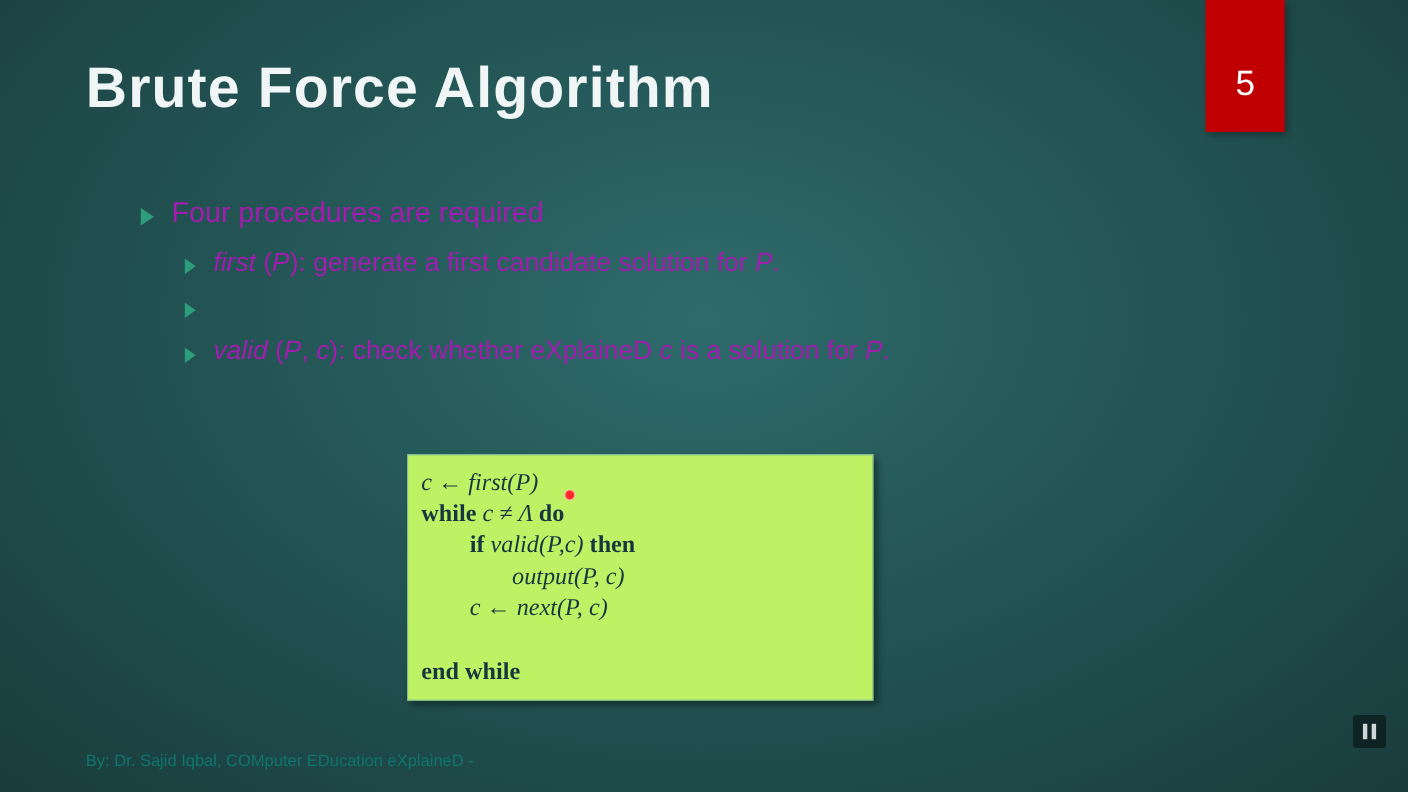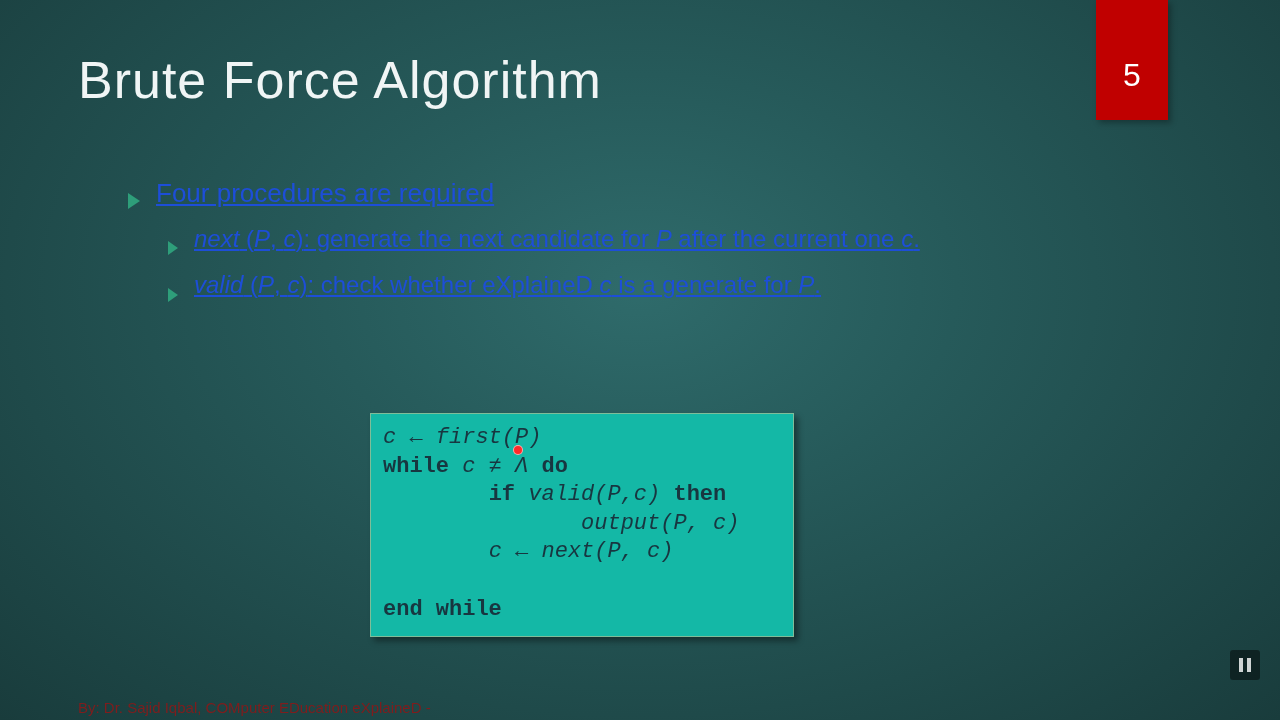--- a/index.html
+++ b/index.html
@@ -36,37 +36,36 @@
     font-weight: 300;
     box-shadow: 3px 3px 6px rgba(0,0,0,0.3);
   }
 
   
   .title {
     position: absolute;
     top: 50px;
     left: 78px;
     font-size: 52px;
-    font-weight: 400;
+    font-weight: 700;
     letter-spacing: 1px;
     color: #f0f5f5;
   }
 
   
   .content {
     position: absolute;
     top: 178px;
     left: 128px;
     right: 80px;
   }
   .bullet-lvl1, .bullet-lvl2 {
     display: flex;
-    align-items: flex-end;
-    color: #1d4ed8;
-    text-decoration: underline;
+    align-items: center;
+    color: #a21caf;
   }
   .bullet-lvl1 { font-size: 26px; margin-bottom: 14px; }
   .bullet-lvl2 { font-size: 24px; margin-bottom: 14px; margin-left: 40px; line-height: 1.35; }
   .tri {
     display: inline-block;
     width: 0;
     height: 0;
     margin-top: 7px;
     margin-right: 16px;
     border-top: 8px solid transparent;
@@ -81,40 +80,40 @@
     border-left: 10px solid #2e9e7a;
   }
   .ital { font-style: italic; }
 
   
   .codebox {
     position: absolute;
     top: 413px;
     left: 370px;
     width: 398px;
-    background: #14b8a6;
+    background: #bef264;
     border: 1px solid #7fbd99;
     color: #183640;
     padding: 10px 12px 12px 12px;
     box-shadow: 4px 4px 6px rgba(0,0,0,0.4);
-    font-family: Liberation Mono, monospace;
+    font-family: Liberation Serif, serif;
     font-size: 22px;
     line-height: 1.3;
     white-space: pre;
   }
   .codebox .kw { font-weight: bold; font-style: normal; }
   .codebox .fn { font-style: italic; }
 
   
   .footer {
     position: absolute;
     left: 78px;
-    bottom: 2px;
+    bottom: 18px;
     font-size: 15px;
-    color: #7f1d1d;
+    color: #0f766e;
     line-height: 1.25;
     max-width: 600px;
   }
 
   
   .pointer {
     position: absolute;
     width: 8px;
     height: 8px;
     background: #ff2a2a;
@@ -155,32 +154,35 @@
 
   <div class="title">Brute Force Algorithm</div>
 
   <div class="content">
 
     <div class="bullet-lvl1">
       <span class="tri"></span>
       <span>Four procedures are required</span>
     </div>
 
-
     <div class="bullet-lvl2">
       <span class="tri"></span>
       <span>
-        <span class="ital">next</span><span>&nbsp;(<span class="ital">P</span>, <span class="ital">c</span>)</span><span>: generate the next candidate for </span><span class="ital">P</span><span> after the current one </span><span class="ital">c</span><span>.</span>
+        <span class="ital">first</span><span>&nbsp;(<span class="ital">P</span>)</span><span>: generate a first candidate solution for </span><span class="ital">P</span><span>.</span>
       </span>
     </div>
 
     <div class="bullet-lvl2">
       <span class="tri"></span>
+    </div>
+
+    <div class="bullet-lvl2">
+      <span class="tri"></span>
       <span>
-        <span class="ital">valid</span><span>&nbsp;(<span class="ital">P</span>, <span class="ital">c</span>)</span><span>: check whether eXplaineD </span><span class="ital">c</span><span> is a generate for </span><span class="ital">P</span><span>.</span>
+        <span class="ital">valid</span><span>&nbsp;(<span class="ital">P</span>, <span class="ital">c</span>)</span><span>: check whether eXplaineD </span><span class="ital">c</span><span> is a solution for </span><span class="ital">P</span><span>.</span>
       </span>
     </div>
 
 
   </div>
 
   <div class="codebox"><span class="fn">c ← </span><span class="fn">first</span><span class="fn">(P)</span>
 <span class="kw">while</span><span class="fn"> c ≠ Λ </span><span class="kw">do</span>
 <span>        </span><span class="kw">if</span><span> </span><span class="fn">valid</span><span class="fn">(P,c)</span><span> </span><span class="kw">then</span>
 <span>               </span><span class="fn">output</span><span class="fn">(P, c)</span>

